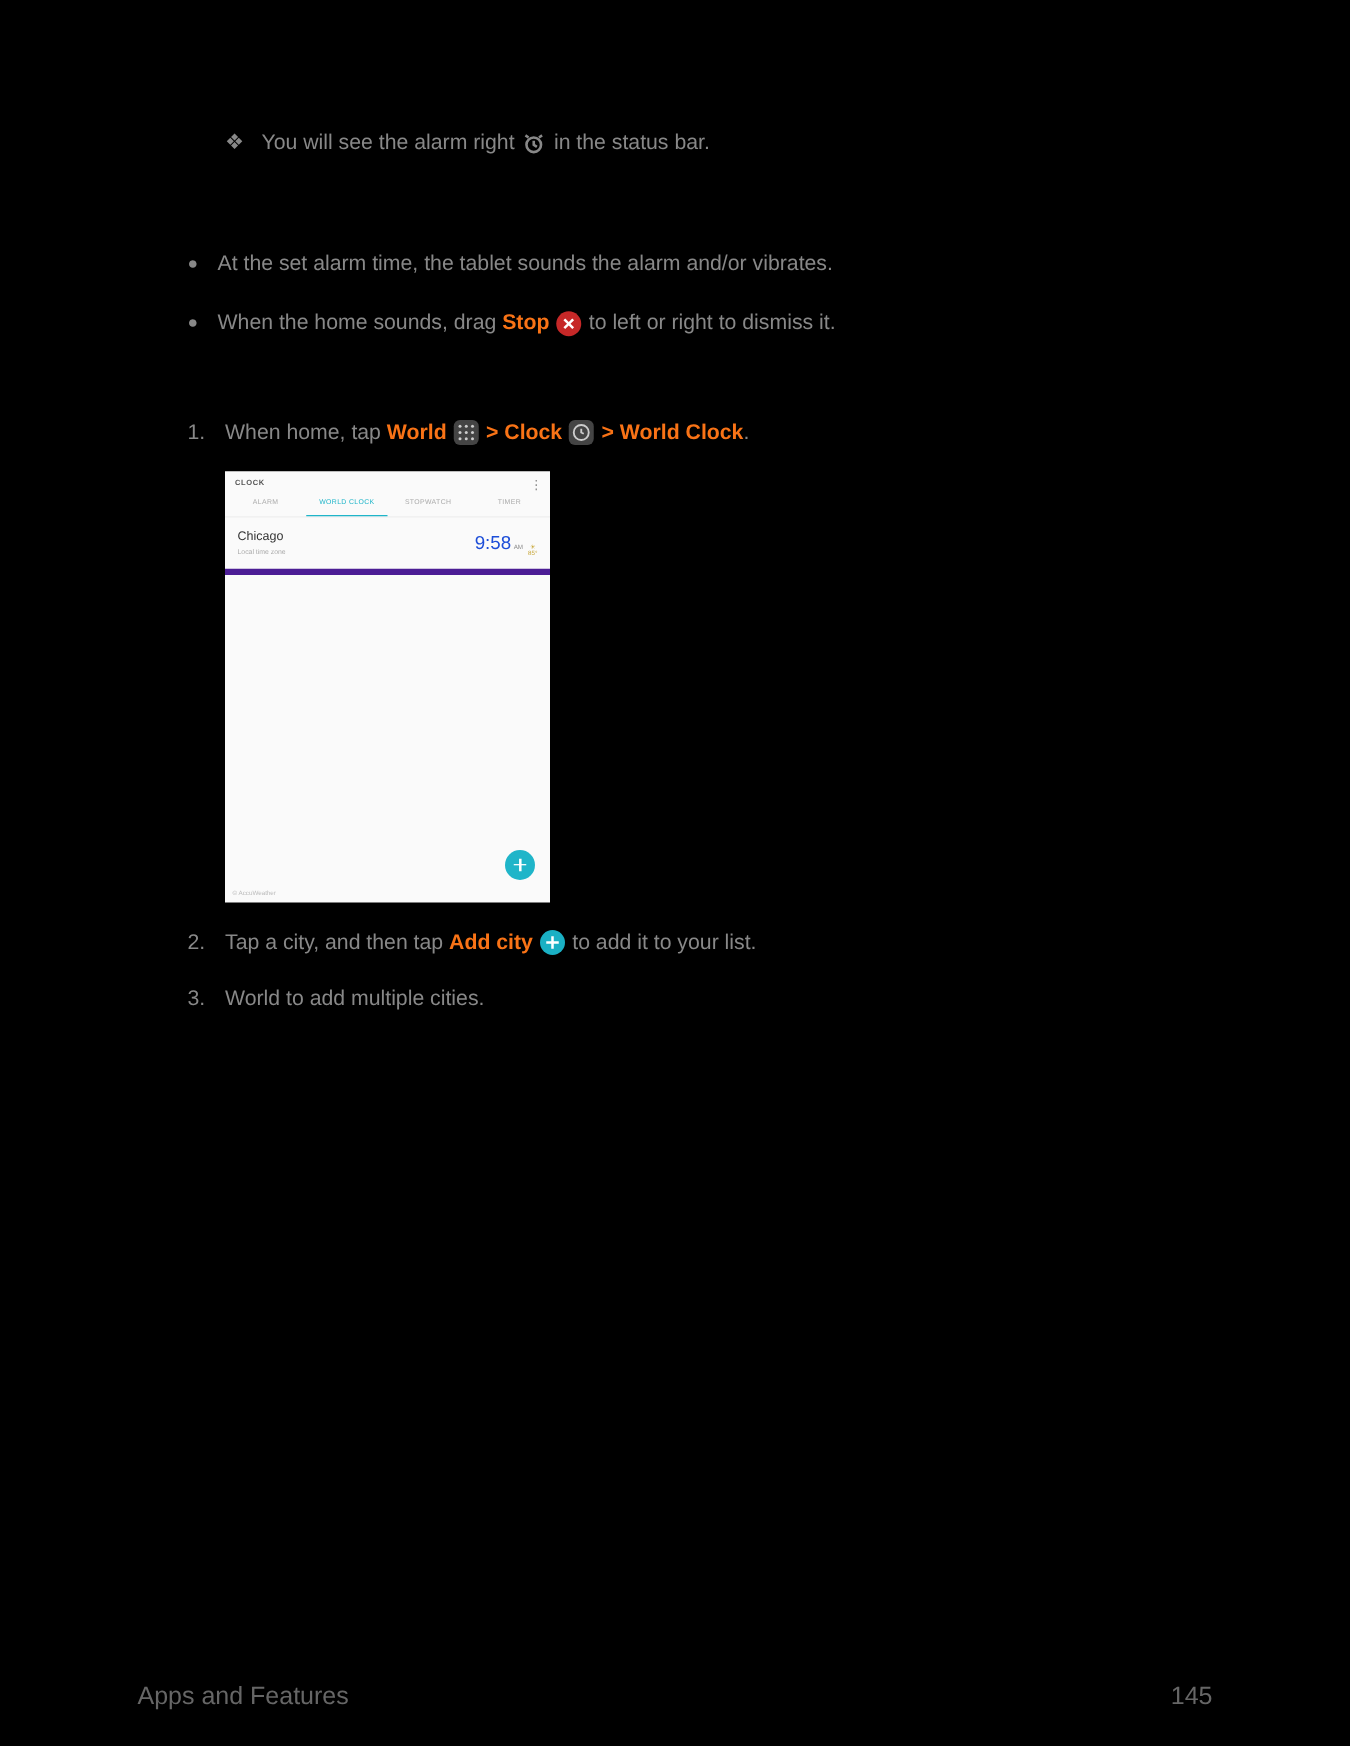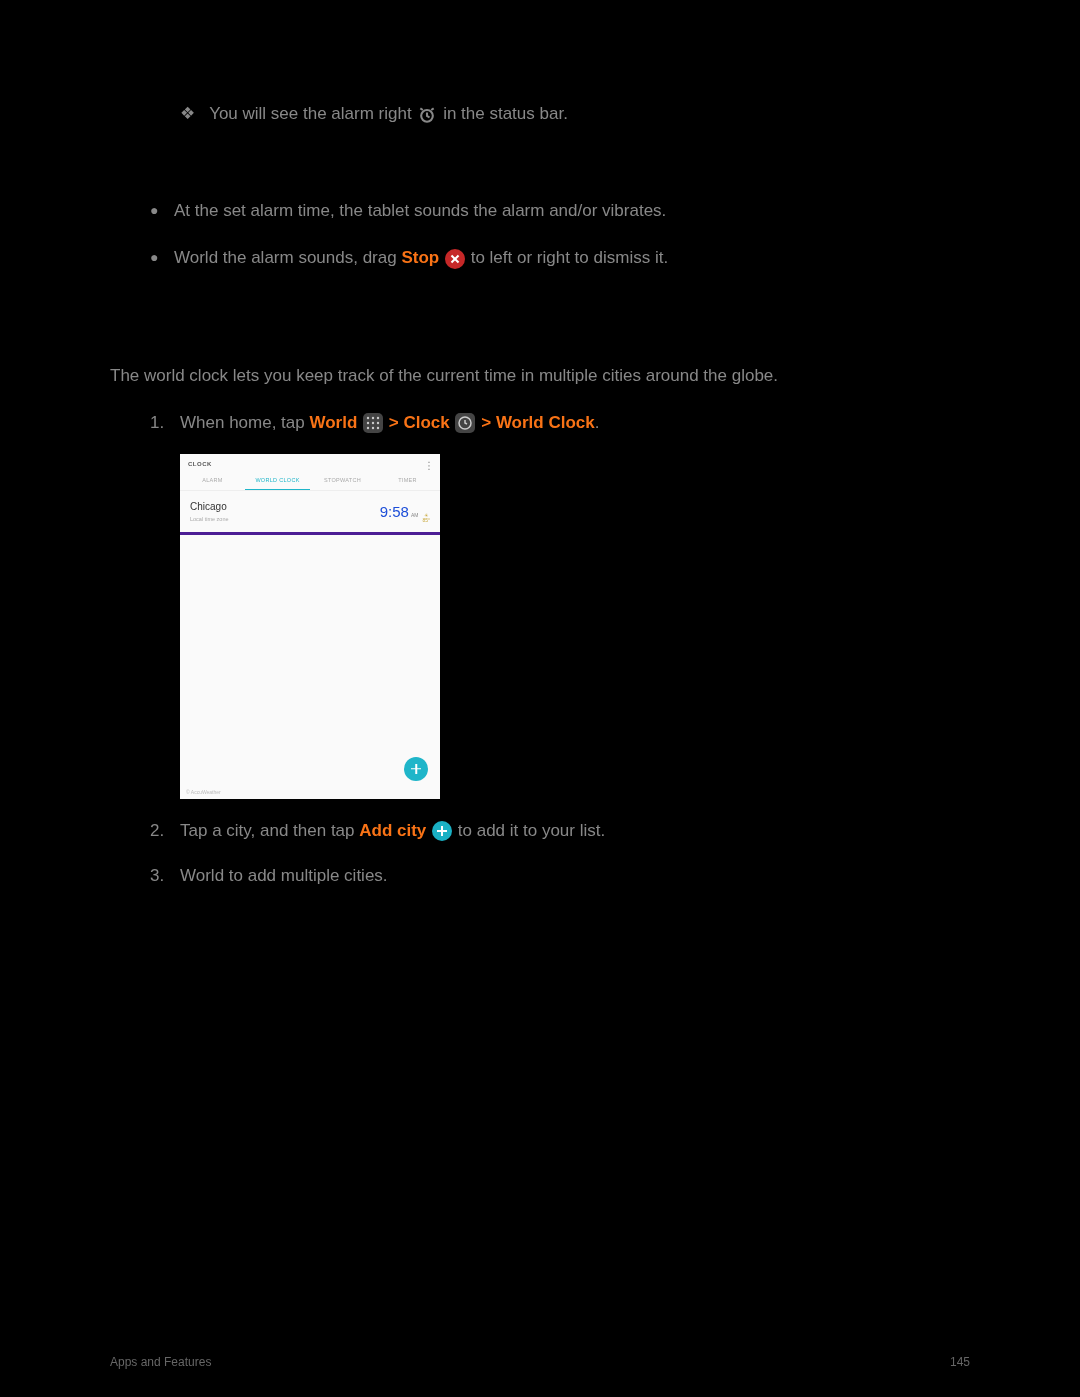--- a/index.html
+++ b/index.html
@@ -108,21 +108,21 @@
     flex: 1; text-align: center; font-size: 5.5px;
     color: #aaa; padding: 3px 0 5px 0;
     letter-spacing: 0.3px;
   }
   .ss-tab.active {
     color: #1fb5c9;
     border-bottom: 1.5px solid #1fb5c9;
   }
   .ss-city {
     display: flex; justify-content: space-between; align-items: center;
-    padding: 8px 10px; border-bottom: 3px solid #4c1d95;
+    padding: 8px 10px; border-bottom: 5px solid #4c1d95;
   }
   .ss-city-left { }
   .ss-city-name { font-size: 10px; color: #333; }
   .ss-city-zone { font-size: 5.5px; color: #aaa; }
   .ss-city-right { display: flex; align-items: baseline; }
   .ss-time { font-size: 15px; color: #1d4ed8; font-weight: 300; }
   .ss-ampm { font-size: 5px; color: #888; margin-left: 2px; }
   .ss-weather { margin-left: 4px; font-size: 5px; color: #c9a93e; text-align: center; line-height: 1.1; }
   .ss-fab {
     position: absolute; bottom: 18px; right: 12px;
@@ -142,21 +142,21 @@
 
   
   .page-footer {
     position: absolute;
     bottom: 28px;
     left: 110px;
     right: 110px;
     display: flex;
     justify-content: space-between;
     color: #666;
-    font-size: 12px;
+    font-size: 20px;
   }
 </style>
 </head>
 <body>
 
 <div class="content">
 
   <div class="sub-bullet">
     <span>❖</span>
     &nbsp;
@@ -174,29 +174,28 @@
   <div style="height: 40px"></div>
 
   <div class="bullet-row">
     <div class="bullet-mark">●</div>
     <div class="bullet-text">At the set alarm time, the tablet sounds the alarm and/or vibrates.</div>
   </div>
 
   <div class="bullet-row">
     <div class="bullet-mark">●</div>
     <div class="bullet-text">
-      <span>World the alarm sounds, drag </span><b class="kw">Stop</b>
+      <span>When the home sounds, drag </span><b class="kw">Stop</b>
       <span class="inline-icon icon-stop"></span>
       <span> to left or right to dismiss it.</span>
     </div>
   </div>
 
   <div style="height: 40px"></div>
 
-  <div class="desc">The world clock lets you keep track of the current time in multiple cities around the globe.</div>
 
   <div class="numbered-row">
     <div class="num-mark">1.</div>
     <div class="num-text">
       <span>When home, tap </span><b class="kw">World</b>
       <span class="inline-icon icon-apps">
         <svg width="14" height="14" viewBox="0 0 14 14">
             <g fill="#ccc">
               <circle cx="2" cy="2" r="1.2"></circle>
               <circle cx="7" cy="2" r="1.2"></circle>

